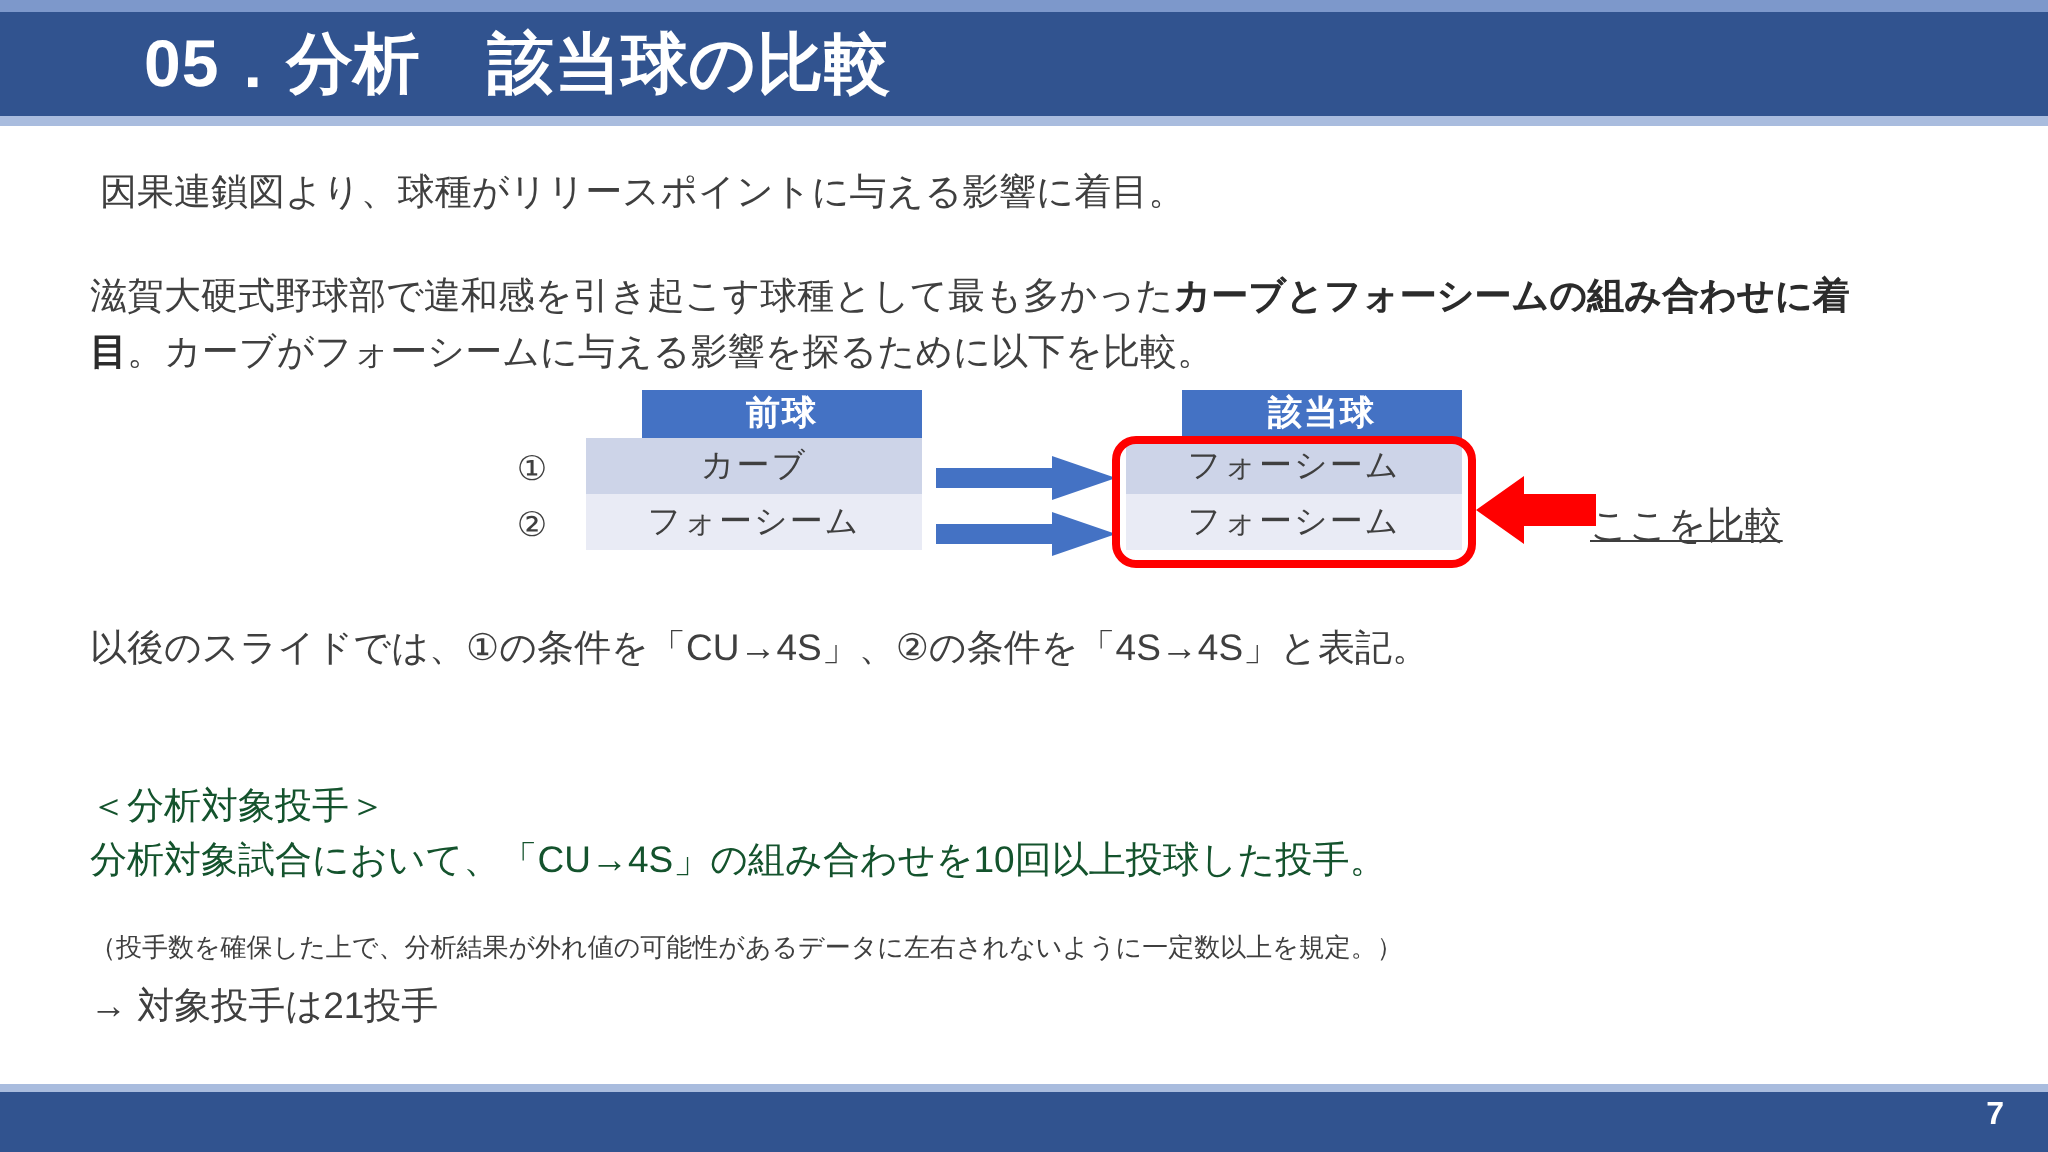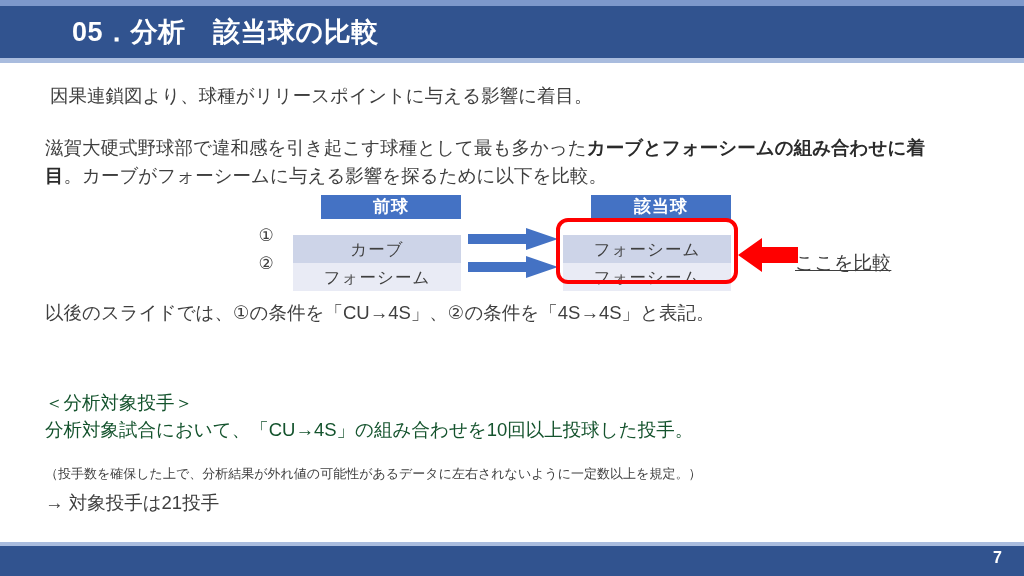--- a/index.html
+++ b/index.html
@@ -34,39 +34,39 @@
   .header-strip-bottom {
     position: absolute;
     left: 0; top: 58px;
     width: 1024px; height: 5px;
     background: #A9BCDE;
   }
   .header-title {
     position: absolute;
     left: 72px;
     top: 9px;
-    font-size: 27px;
+    font-size: 33px;
     font-weight: bold;
     color: #FFFFFF;
     letter-spacing: 0.5px;
     line-height: 46px;
     white-space: nowrap;
   }
 
   
   .para {
     position: absolute;
     font-size: 18.5px;
     line-height: 28px;
     color: #3F3F3F;
     white-space: nowrap;
   }
   .para-1 { left: 50px; top: 82px; }
   .para-2 { left: 45px; top: 134px; white-space: normal; width: 880px; }
-  .para-3 { left: 45px; top: 299px; }
+  .para-3 { left: 45px; top: 310px; }
 
   .para b { font-weight: bold; color: #2b2b2b; }
 
   
   .diagram {
     position: absolute;
     left: 0; top: 190px;
     width: 1024px;
     height: 110px;
   }
@@ -89,21 +89,21 @@
     margin-left: 28px;
   }
   .tbl-cell {
     height: 28px;
     line-height: 28px;
     font-size: 16.5px;
     text-align: center;
     color: #3F3F3F;
     letter-spacing: 1px;
   }
-  .tbl-cell.r1 { background: #CDD4E8; margin-top: 16px; }
+  .tbl-cell.r1 { background: #CDD4E8; }
   .tbl-cell.r2 { background: #E9EBF5; }
 
   .row-num {
     position: absolute;
     left: 253px;
     font-size: 17px;
     color: #3F3F3F;
     width: 26px;
     text-align: center;
   }

